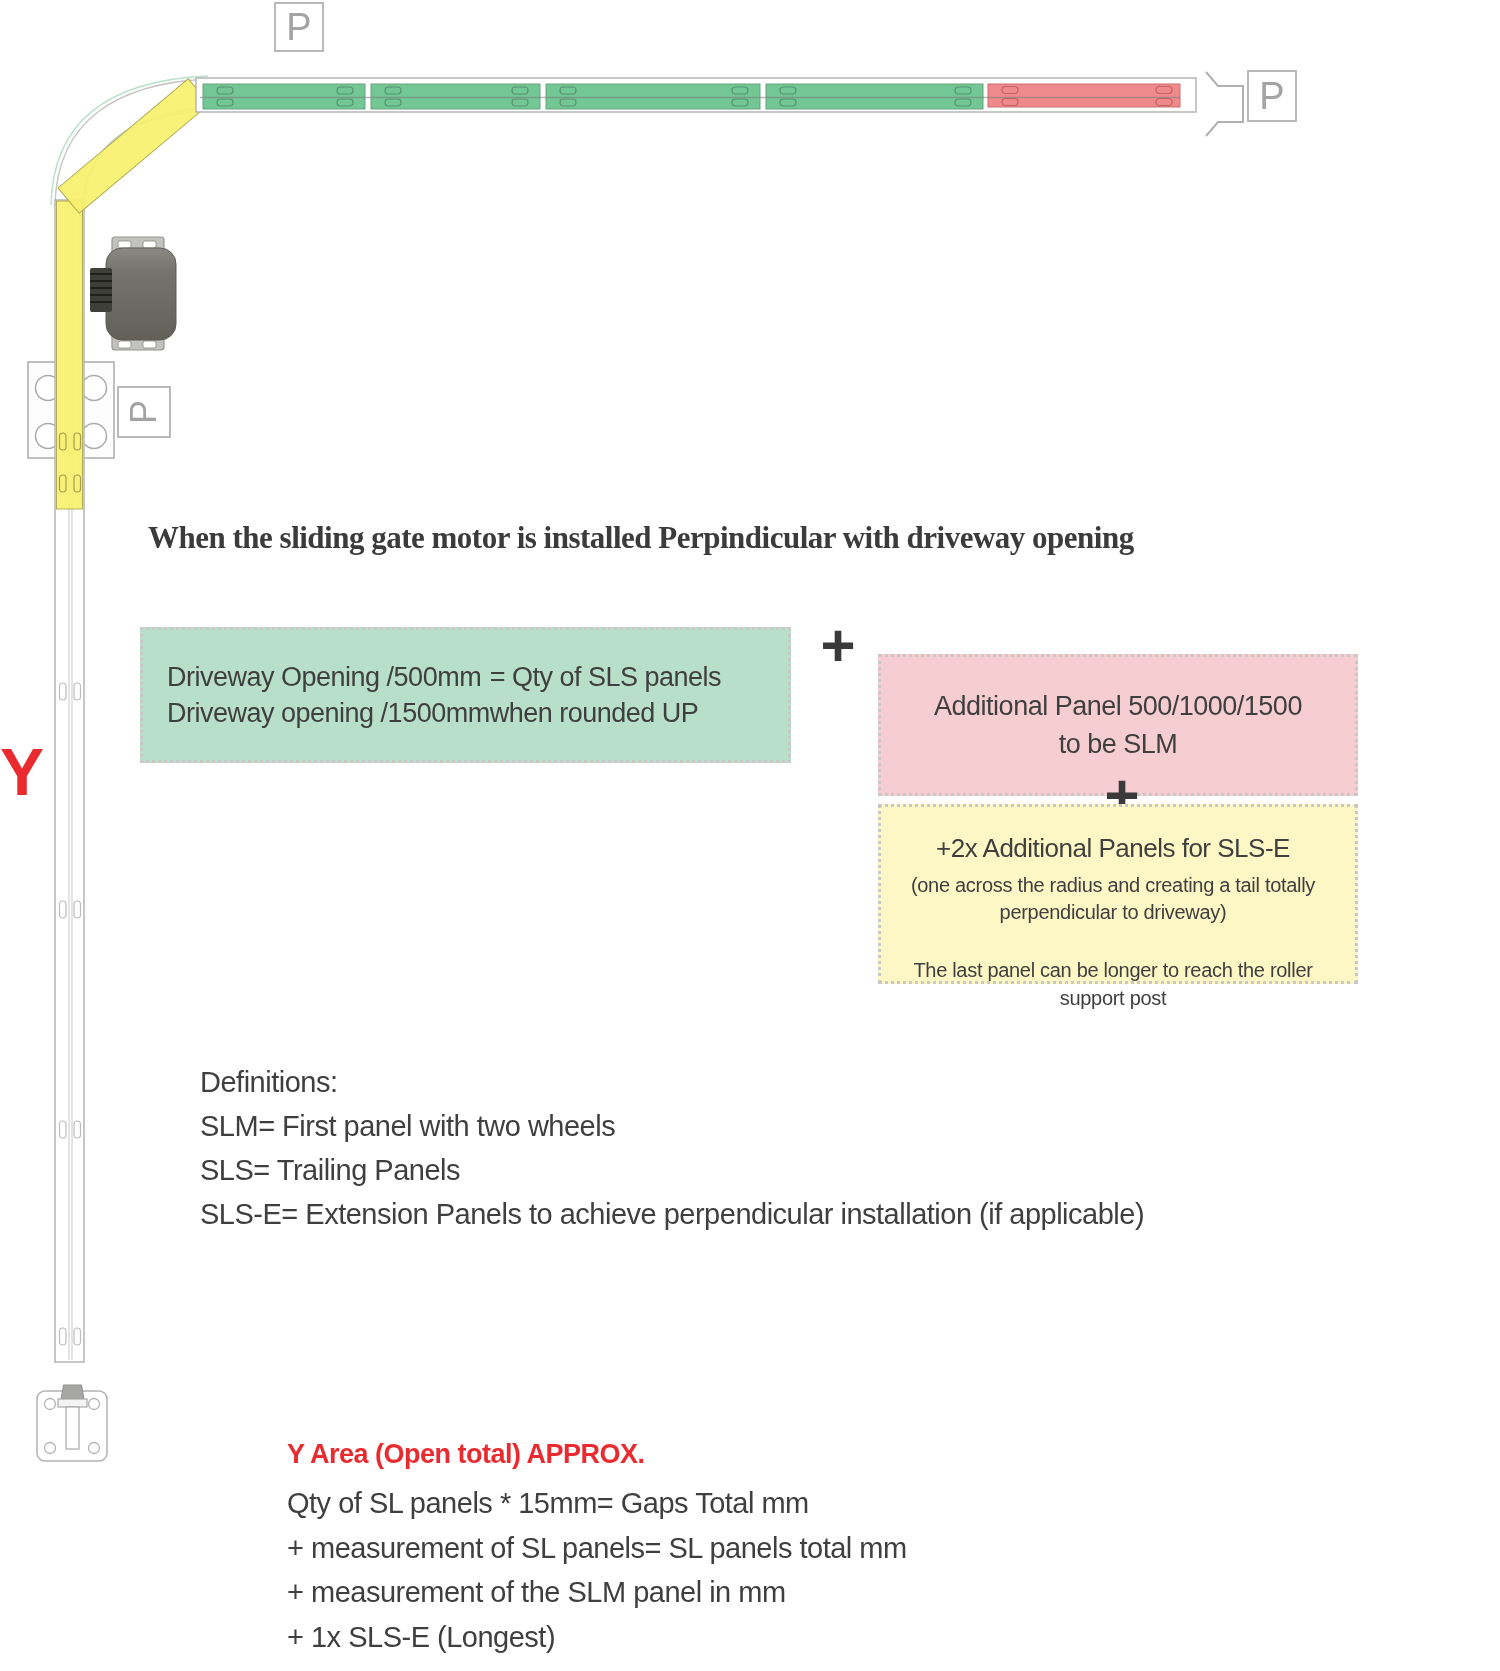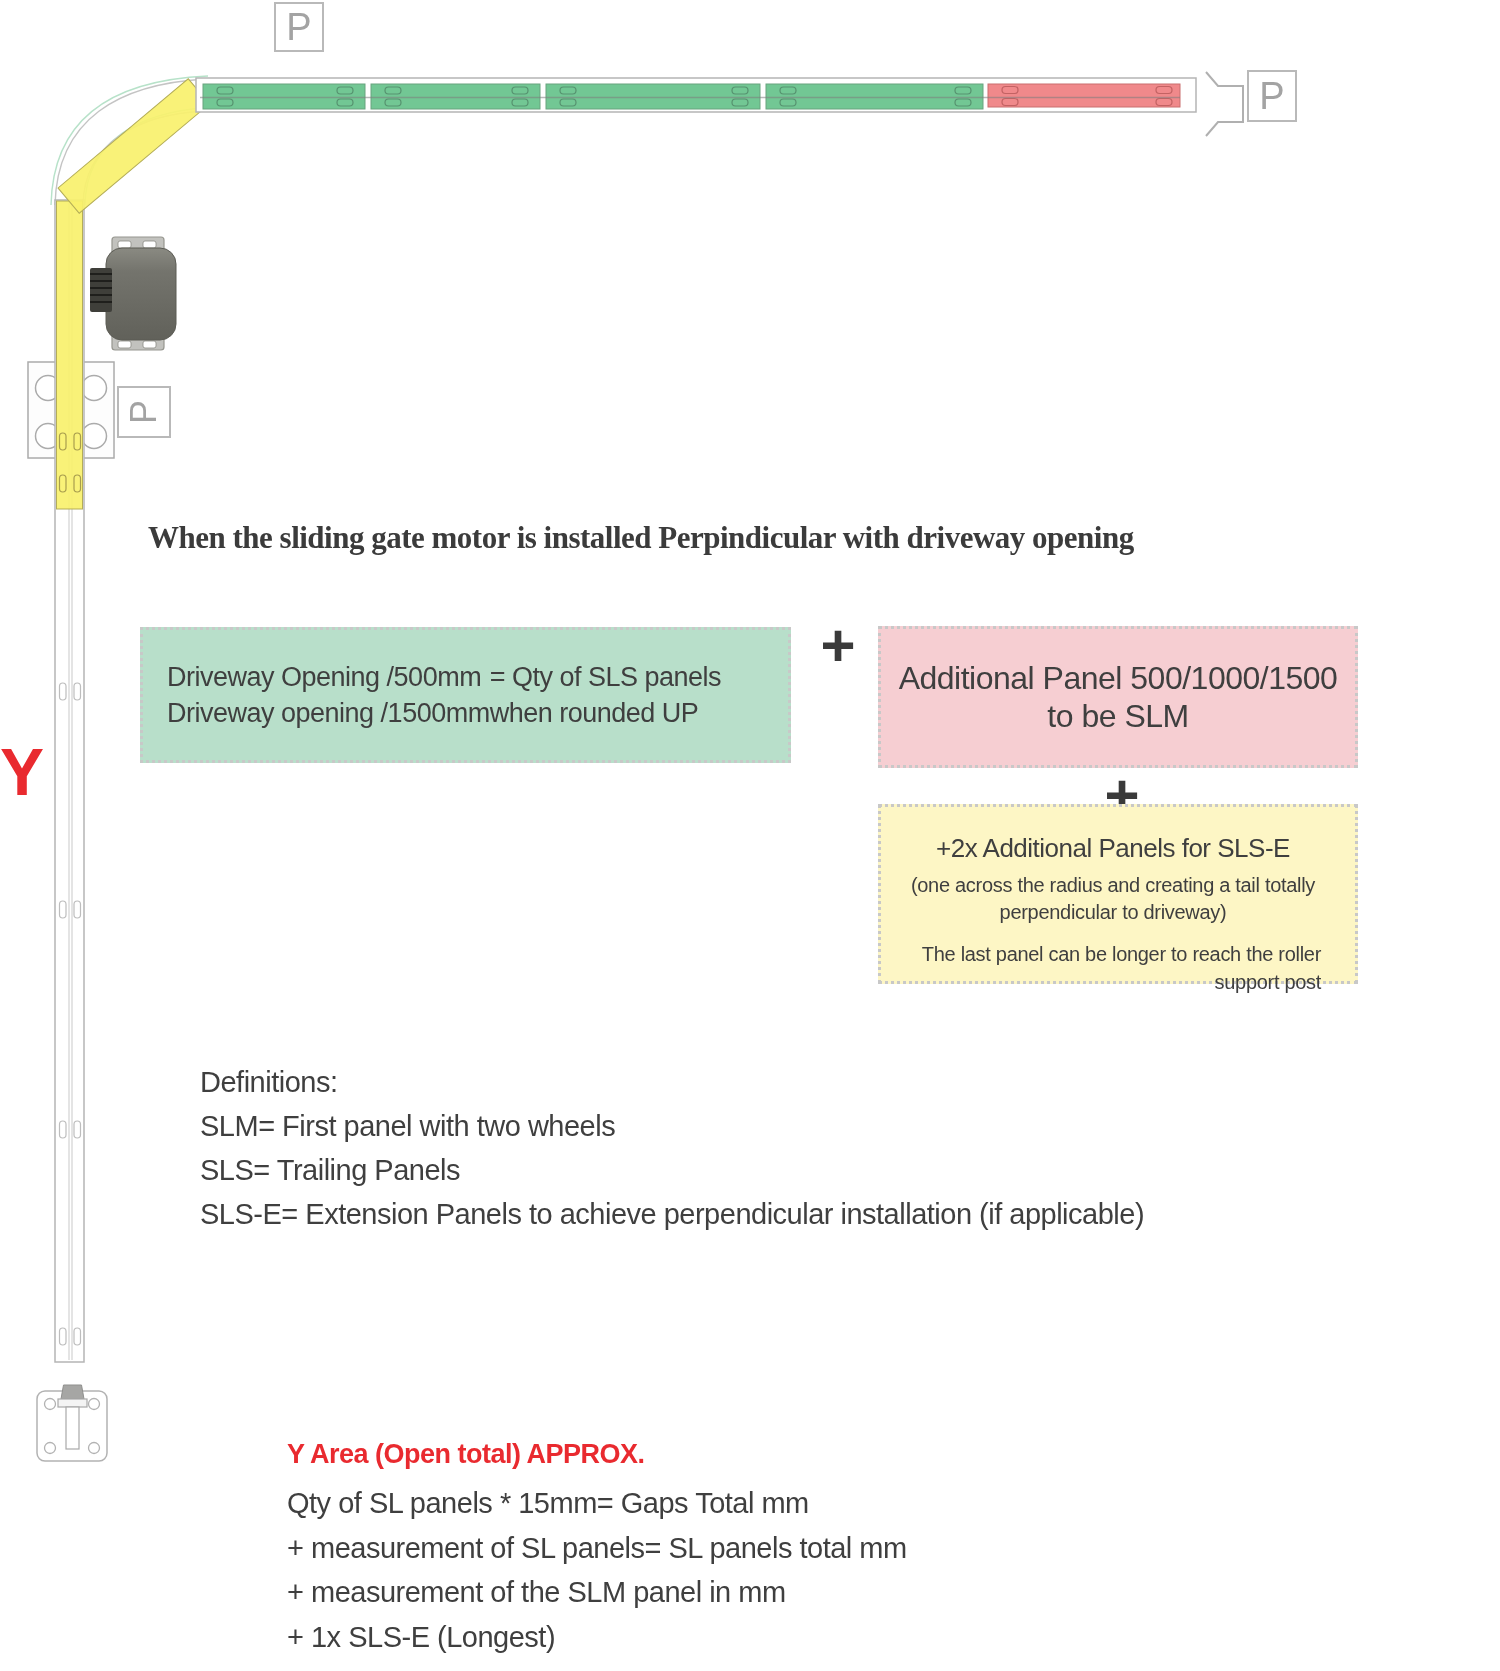--- a/index.html
+++ b/index.html
@@ -40,37 +40,37 @@
     font-size:31px;font-weight:bold;letter-spacing:-0.5px;color:#3b3b3b;font-family:Liberation Serif, serif;
   }
   .fbox{position:absolute;border:3px dotted #c8c8c8;}
   .green-box{
     left:140px;top:627px;width:651px;height:136px;background:var(--box-green);
     display:flex;align-items:center;padding:0 26px 0 24px;
   }
   .green-box .col-left{font-size:27px;line-height:36px;letter-spacing:-0.5px;}
   .green-box .col-right{flex:1;font-size:27px;line-height:36px;letter-spacing:-0.5px;}
   .pink-box{
-    left:878px;top:626px;width:480px;height:142px;background:var(--box-pink);
+    left:878px;top:654px;width:480px;height:142px;background:var(--box-pink);
     display:flex;flex-direction:column;align-items:center;justify-content:center;
-    font-size:32px;line-height:38px;letter-spacing:-0.5px;text-align:left;
+    font-size:27px;line-height:38px;letter-spacing:-0.5px;text-align:left;
   }
   .plus{
     position:absolute;color:#3a3a3a;font-size:60px;font-weight:bold;
     width:64px;text-align:center;line-height:76px;
   }
   .plus-1{left:806px;top:608px;}
   .plus-2{left:1090px;top:758px;}
   .yellow-box{
     left:878px;top:804px;width:480px;height:180px;background:var(--box-yellow);
     text-align:center;padding:26px 34px 0 24px;
   }
   .yellow-box .yb-heading{font-size:26px;letter-spacing:-0.5px;margin-bottom:8px;}
   .yellow-box .yb-subnote{font-size:20px;line-height:27px;letter-spacing:-0.3px;}
-  .yellow-box .yb-footnote{font-size:20px;line-height:28px;letter-spacing:-0.3px;margin-top:14px;text-align:right;}
+  .yellow-box .yb-footnote{font-size:20px;line-height:28px;letter-spacing:-0.3px;margin-top:30px;}
   .definitions{
     position:absolute;left:200px;top:1060px;font-size:29px;line-height:44px;letter-spacing:-0.5px;
   }
   .y-area{
     position:absolute;left:287px;top:1432px;font-size:29px;line-height:44.5px;letter-spacing:-0.5px;
   }
   .y-area .ya-heading{
     color:var(--accent-red);font-weight:bold;font-size:27px;line-height:44px;margin-bottom:5px;letter-spacing:-0.5px;
   }
 </style>

